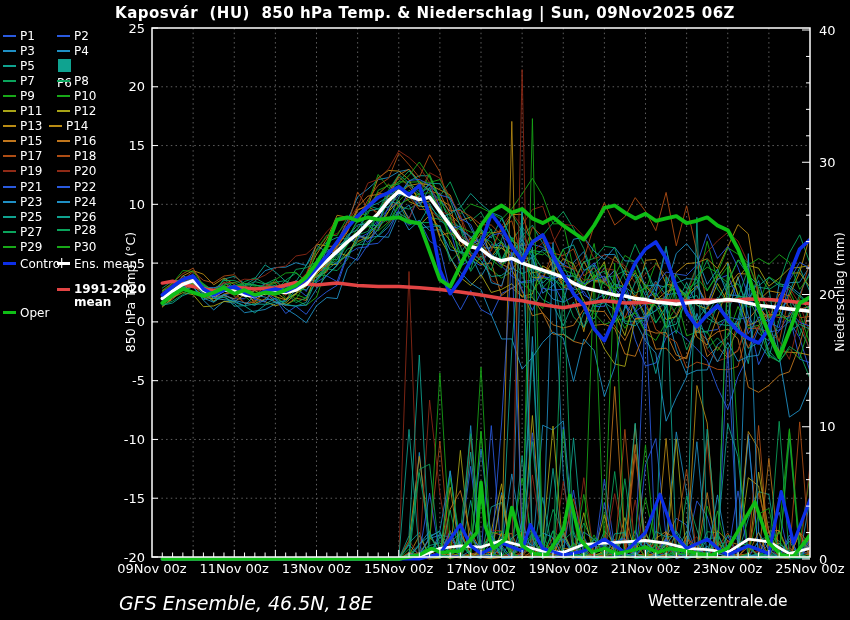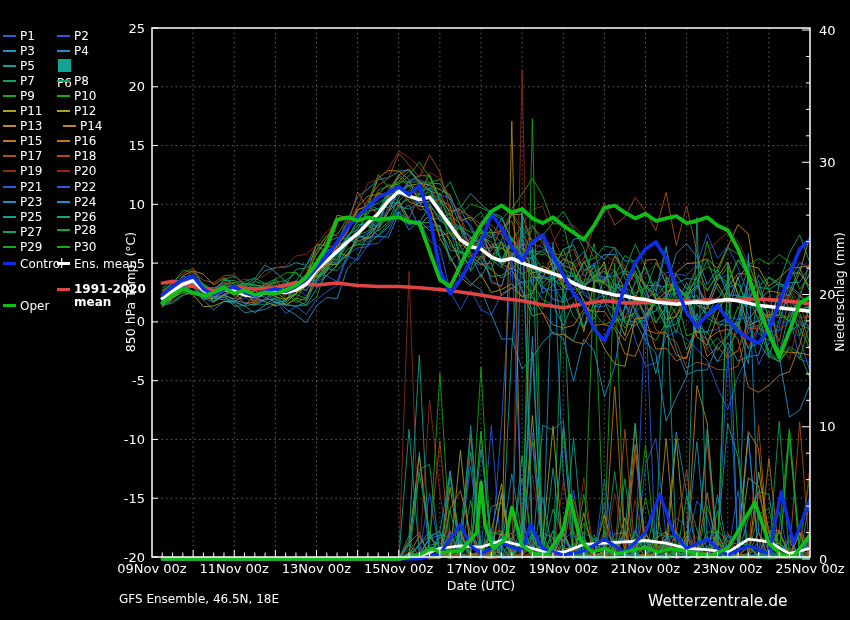--- a/index.html
+++ b/index.html
@@ -7,34 +7,35 @@
               font-family:"DejaVu Sans","Liberation Sans",sans-serif; }
   #stage { position:relative; width:850px; height:620px; background:#000; color:#fff; }
   #chart-svg { position:absolute; left:0; top:0; }
   #title { position:absolute; left:0; top:4px; width:850px; text-align:center;
            font-size:15px; font-weight:bold; letter-spacing:0.5px; white-space:pre; }
   .rot-label { position:absolute; white-space:nowrap; font-size:12.5px;
                transform:translate(-50%,-50%) rotate(-90deg); }
   #ylab-left  { left:130px; top:292px; }
   #ylab-right { left:839px; top:292px; }
   #xlab { position:absolute; left:0; top:578px; width:962px; text-align:center; font-size:12.5px; }
-  #footer-left  { position:absolute; left:119px; top:592px; font-size:12px; }
+  #footer-left  { position:absolute; left:119px; top:592px; font-size:19px;font-style:italic; }
   #footer-right { position:absolute; left:648px; top:592px; font-size:15.5px; }
   #legend { position:absolute; left:0; top:0; width:150px; height:330px; }
   .leg-item { position:absolute; display:flex; align-items:center; gap:4px;
               height:13px; font-size:12px; white-space:nowrap; }
   .leg-item.twoline { align-items:flex-start; height:auto; line-height:13px;font-weight:bold; }
   .leg-swatch { display:inline-block; width:13px; height:2px; flex:0 0 13px; }
   .leg-swatch.thick { height:3px; }
   .leg-item.twoline .leg-swatch { margin-top:5px; }
 </style>
 </head>
 <body>
 
 <div id="stage">
+  <div id="title">Kaposvár  (HU)  850 hPa Temp. &amp; Niederschlag | Sun, 09Nov2025 06Z</div>
   <div id="legend">
       <div class="leg-item" style="left: 3px; top: 29px;">
         <span class="leg-swatch" style="background: rgb(42, 90, 223);"></span>
         <span>P1</span>
       </div>
       <div class="leg-item" style="left: 57px; top: 29px;">
         <span class="leg-swatch" style="background: rgb(42, 90, 223);"></span>
         <span>P2</span>
       </div>
       <div class="leg-item" style="left: 3px; top: 44.1px;">
@@ -74,21 +75,21 @@
         <span>P11</span>
       </div>
       <div class="leg-item" style="left: 57px; top: 104.5px;">
         <span class="leg-swatch" style="background: rgb(168, 164, 22);"></span>
         <span>P12</span>
       </div>
       <div class="leg-item" style="left: 3px; top: 119.6px;">
         <span class="leg-swatch" style="background: rgb(185, 140, 20);"></span>
         <span>P13</span>
       </div>
-      <div class="leg-item" style="left: 63px; top: 119.6px;">
+      <div class="leg-item" style="left: 49px; top: 119.6px;">
         <span class="leg-swatch" style="background: rgb(185, 140, 20);"></span>
         <span>P14</span>
       </div>
       <div class="leg-item" style="left: 3px; top: 134.7px;">
         <span class="leg-swatch" style="background: rgb(192, 118, 28);"></span>
         <span>P15</span>
       </div>
       <div class="leg-item" style="left: 57px; top: 134.7px;">
         <span class="leg-swatch" style="background: rgb(192, 118, 28);"></span>
         <span>P16</span>
@@ -154,21 +155,21 @@
         <span>Control</span>
       </div>
       <div class="leg-item" style="left: 57px; top: 257px;">
         <span class="leg-swatch thick" style="background: rgb(255, 255, 255);"></span>
         <span>Ens. mean</span>
       </div>
       <div class="leg-item twoline" style="left: 57px; top: 283px;">
         <span class="leg-swatch thick" style="background: rgb(226, 68, 68);"></span>
         <span>1991-2020<br>mean</span>
       </div>
-      <div class="leg-item" style="left: 3px; top: 299px;">
+      <div class="leg-item" style="left: 3px; top: 306px;">
         <span class="leg-swatch thick" style="background: rgb(15, 190, 22);"></span>
         <span>Oper</span>
       </div>
     </div>
   <svg id="chart-svg" width="850" height="620" viewBox="0 0 850 620" aria-hidden="true">
       <defs>
         <clipPath id="plotclip">
           <rect x="152.5" y="28.5" width="657" height="532.5"></rect>
         </clipPath>
       </defs>

